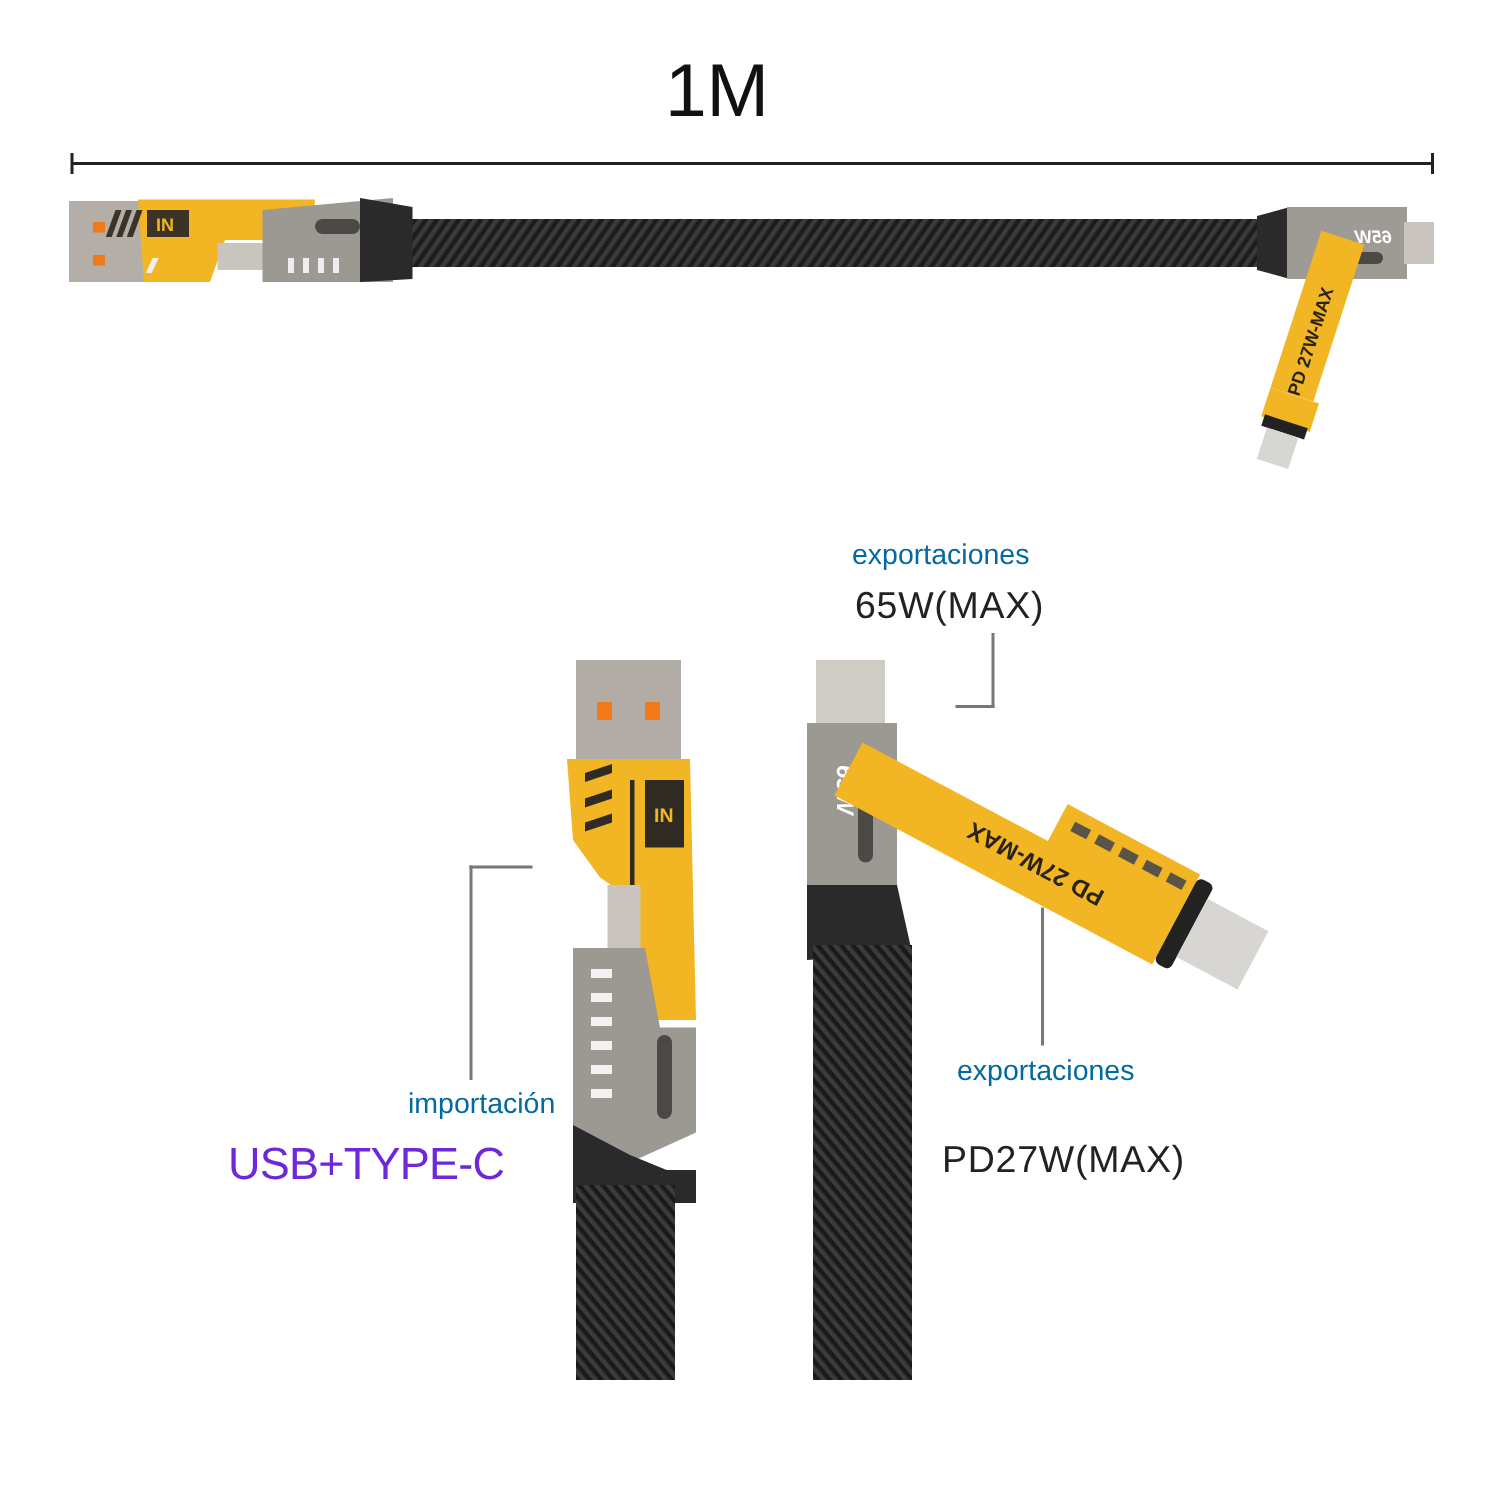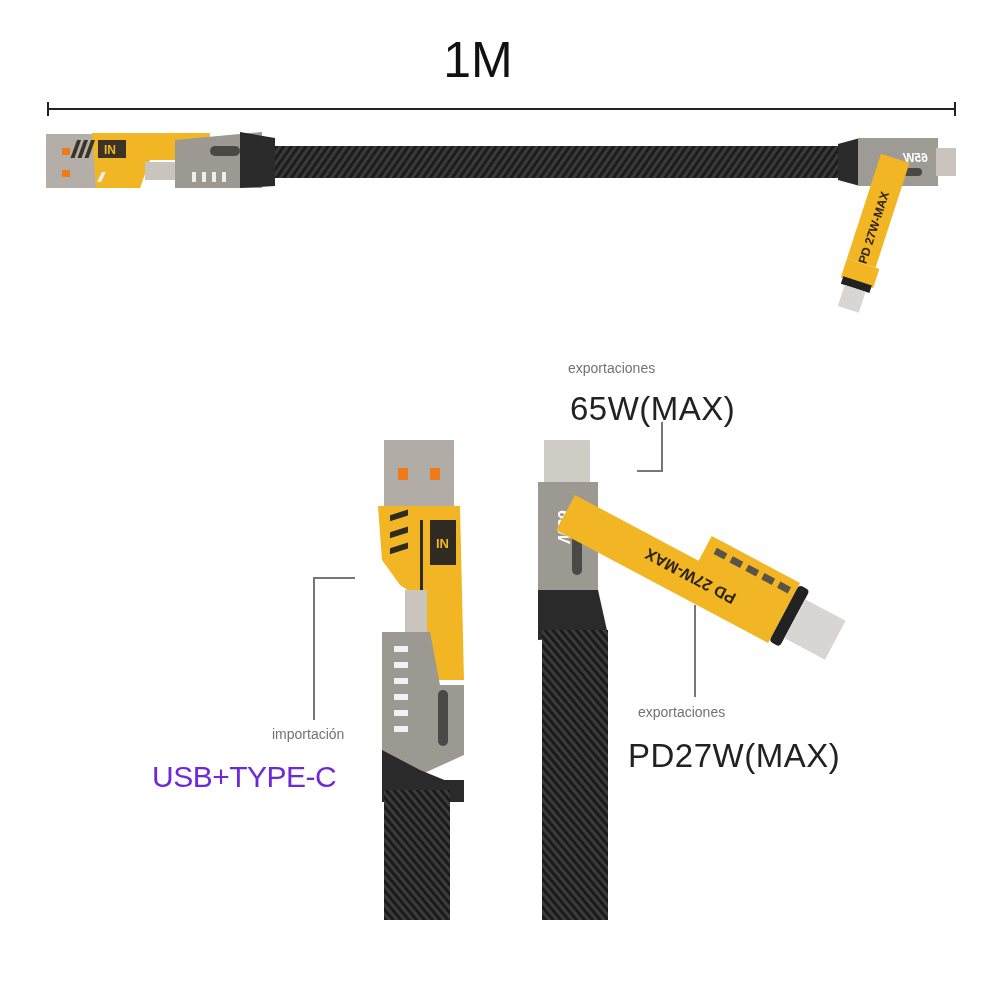--- a/index.html
+++ b/index.html
@@ -1,22 +1,22 @@
 <!DOCTYPE html>
 <html><head>
 <meta charset="utf-8">
 <style>
   html,body{margin:0;padding:0;background:#ffffff;}
   body{width:1000px;height:1000px;position:relative;overflow:hidden;font-family:"Liberation Sans",sans-serif;color:#111;}
   .abs{position:absolute;}
   .title{left:0;width:956px;top:30px;text-align:center;font-size:50px;line-height:60px;color:#111;}
   .dim-line{left:48px;top:108px;width:908px;height:2px;background:#222;}
   .dim-cap{top:102px;width:2px;height:14px;background:#222;}
-  .lbl-small{font-size:14px;color:#737373;}
-  .lbl-big{font-size:33px;color:#222;letter-spacing:0.5px;}
+  .lbl-small{font-size:19px;color:#0369a1;}
+  .lbl-big{font-size:25px;color:#222;letter-spacing:0.5px;}
   .lbl-bold{font-size:30px;color:#6d28d9;letter-spacing:-0.5px;}
   .leader{background:#777;}
   svg{position:absolute;overflow:visible;}
 </style>
 </head>
 <body>
 
 <div class="abs title">1M</div>
 <div class="abs dim-line"></div>
 <div class="abs dim-cap" style="left:47px"></div>
@@ -133,13 +133,13 @@
 <div class="abs leader" style="left:661px;top:422px;width:2px;height:50px"></div>
 <div class="abs leader" style="left:637px;top:470px;width:26px;height:2px"></div>
 
 <div class="abs leader" style="left:313px;top:577px;width:2px;height:143px"></div>
 <div class="abs leader" style="left:313px;top:577px;width:42px;height:2px"></div>
 <div class="abs lbl-small" style="left:272px;top:726px">importación</div>
 <div class="abs lbl-bold" style="left:152px;top:760px">USB+TYPE-C</div>
 
 <div class="abs leader" style="left:694px;top:605px;width:2px;height:92px"></div>
 <div class="abs lbl-small" style="left:638px;top:704px">exportaciones</div>
-<div class="abs lbl-big" style="left:628px;top:737px">PD27W(MAX)</div>
+<div class="abs lbl-big" style="left:628px;top:759px">PD27W(MAX)</div>
 
 </body></html>

